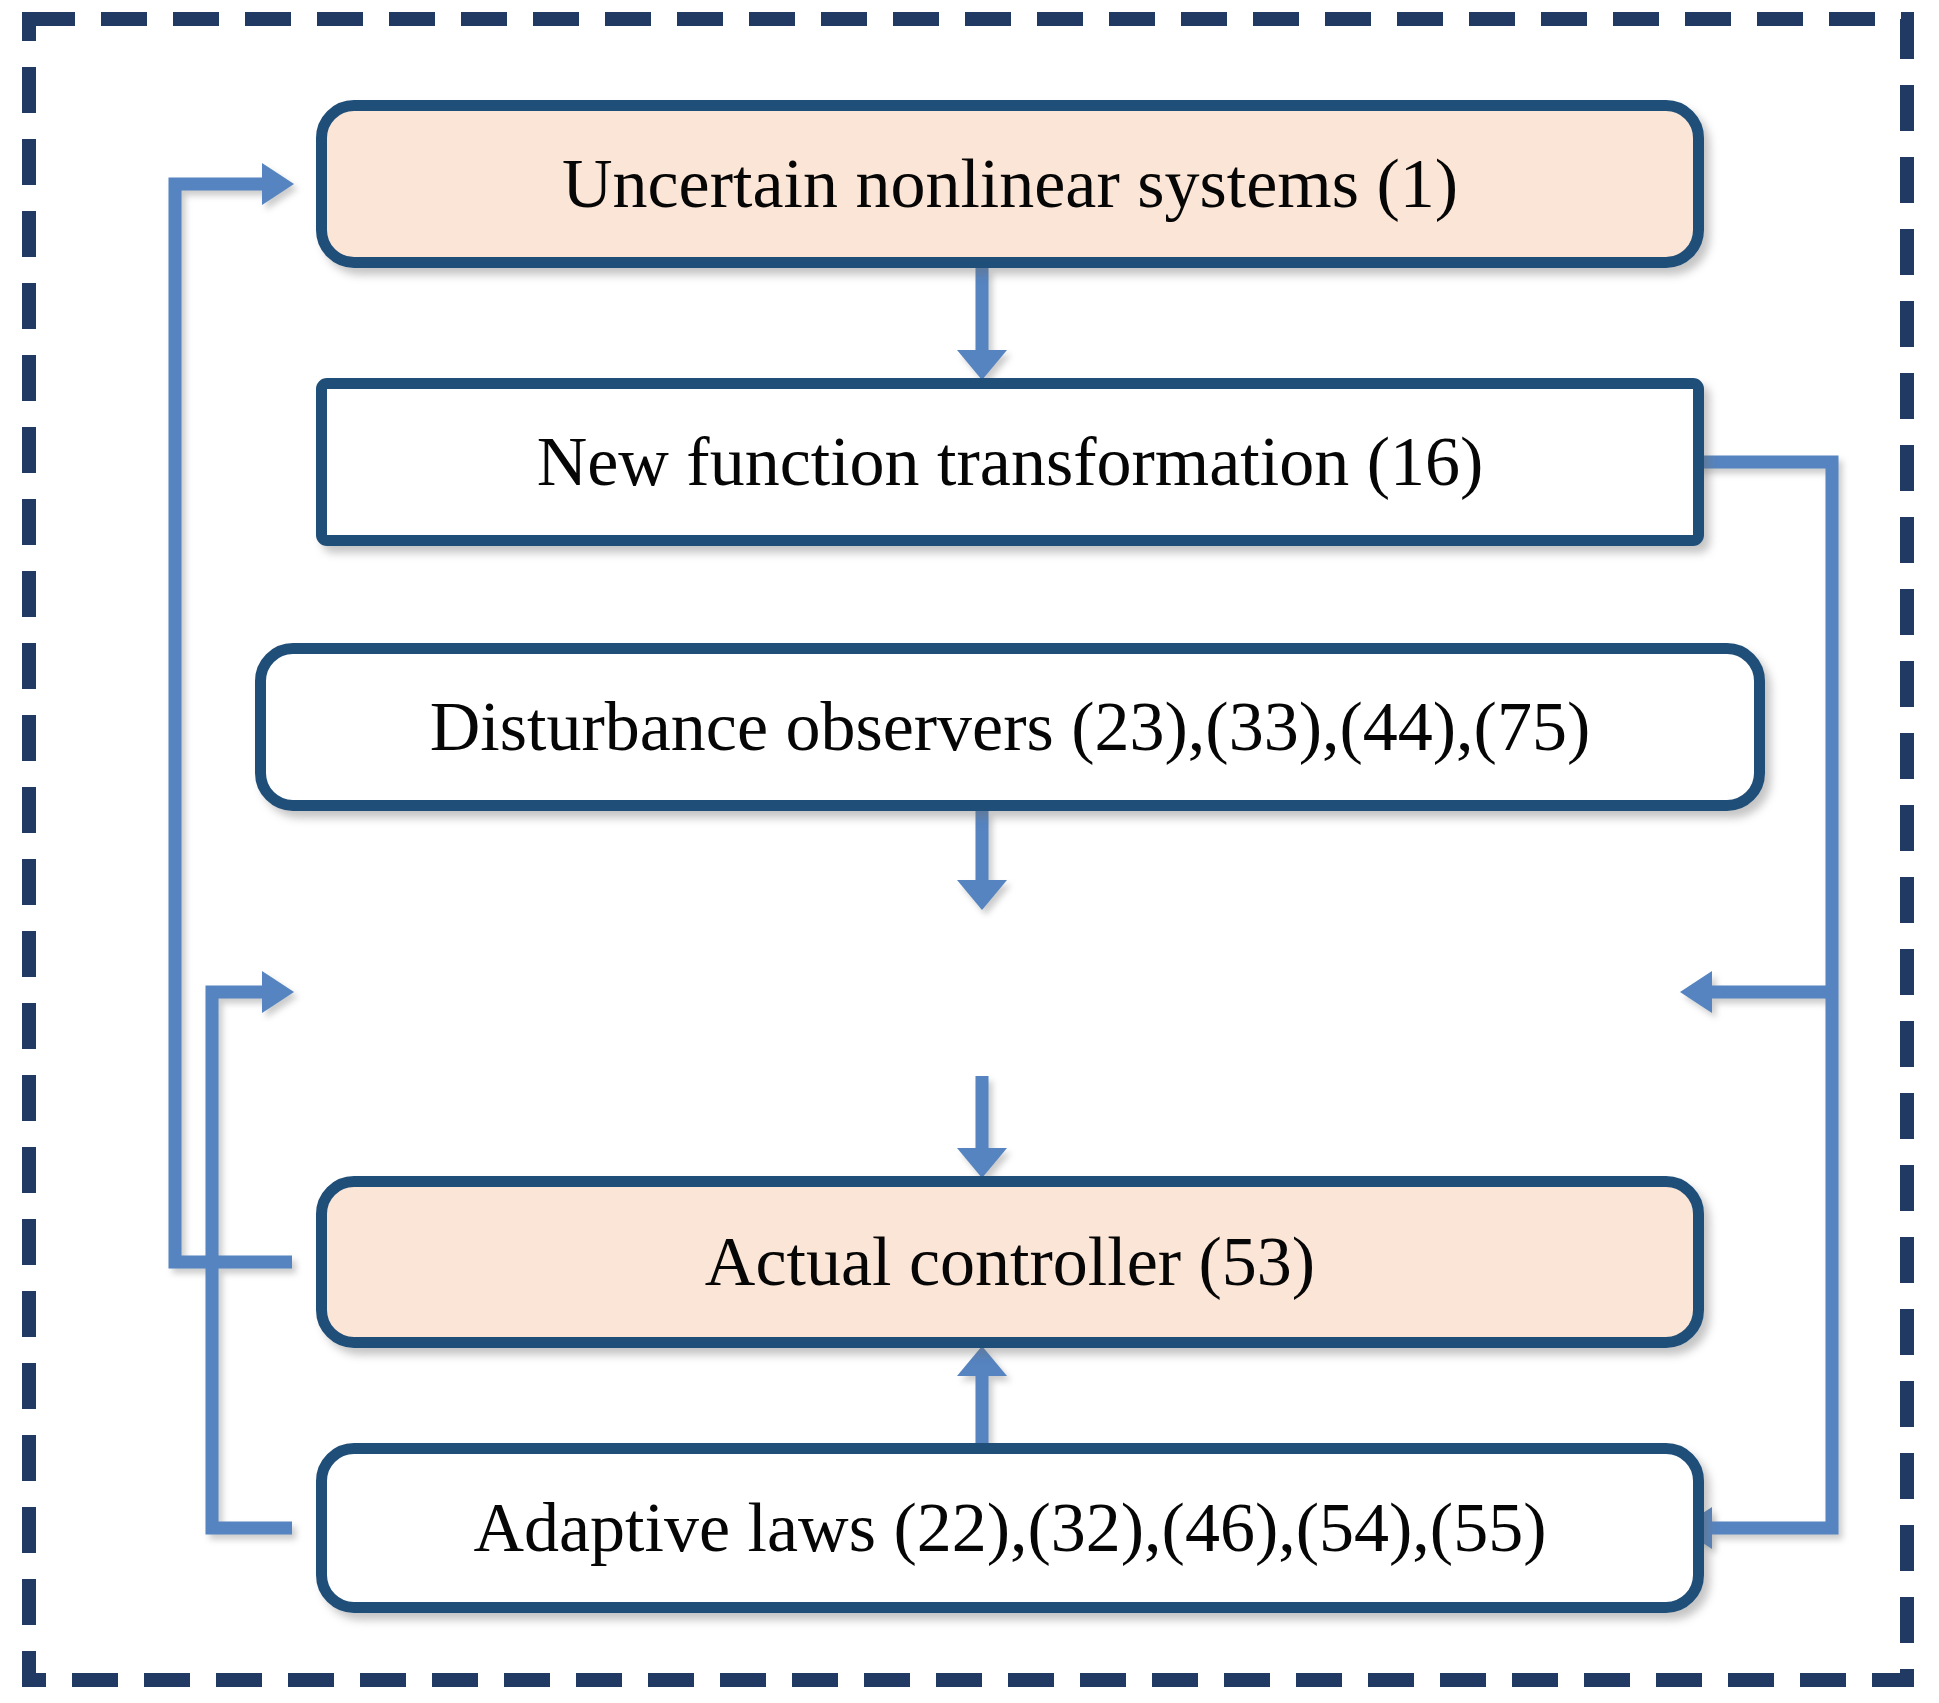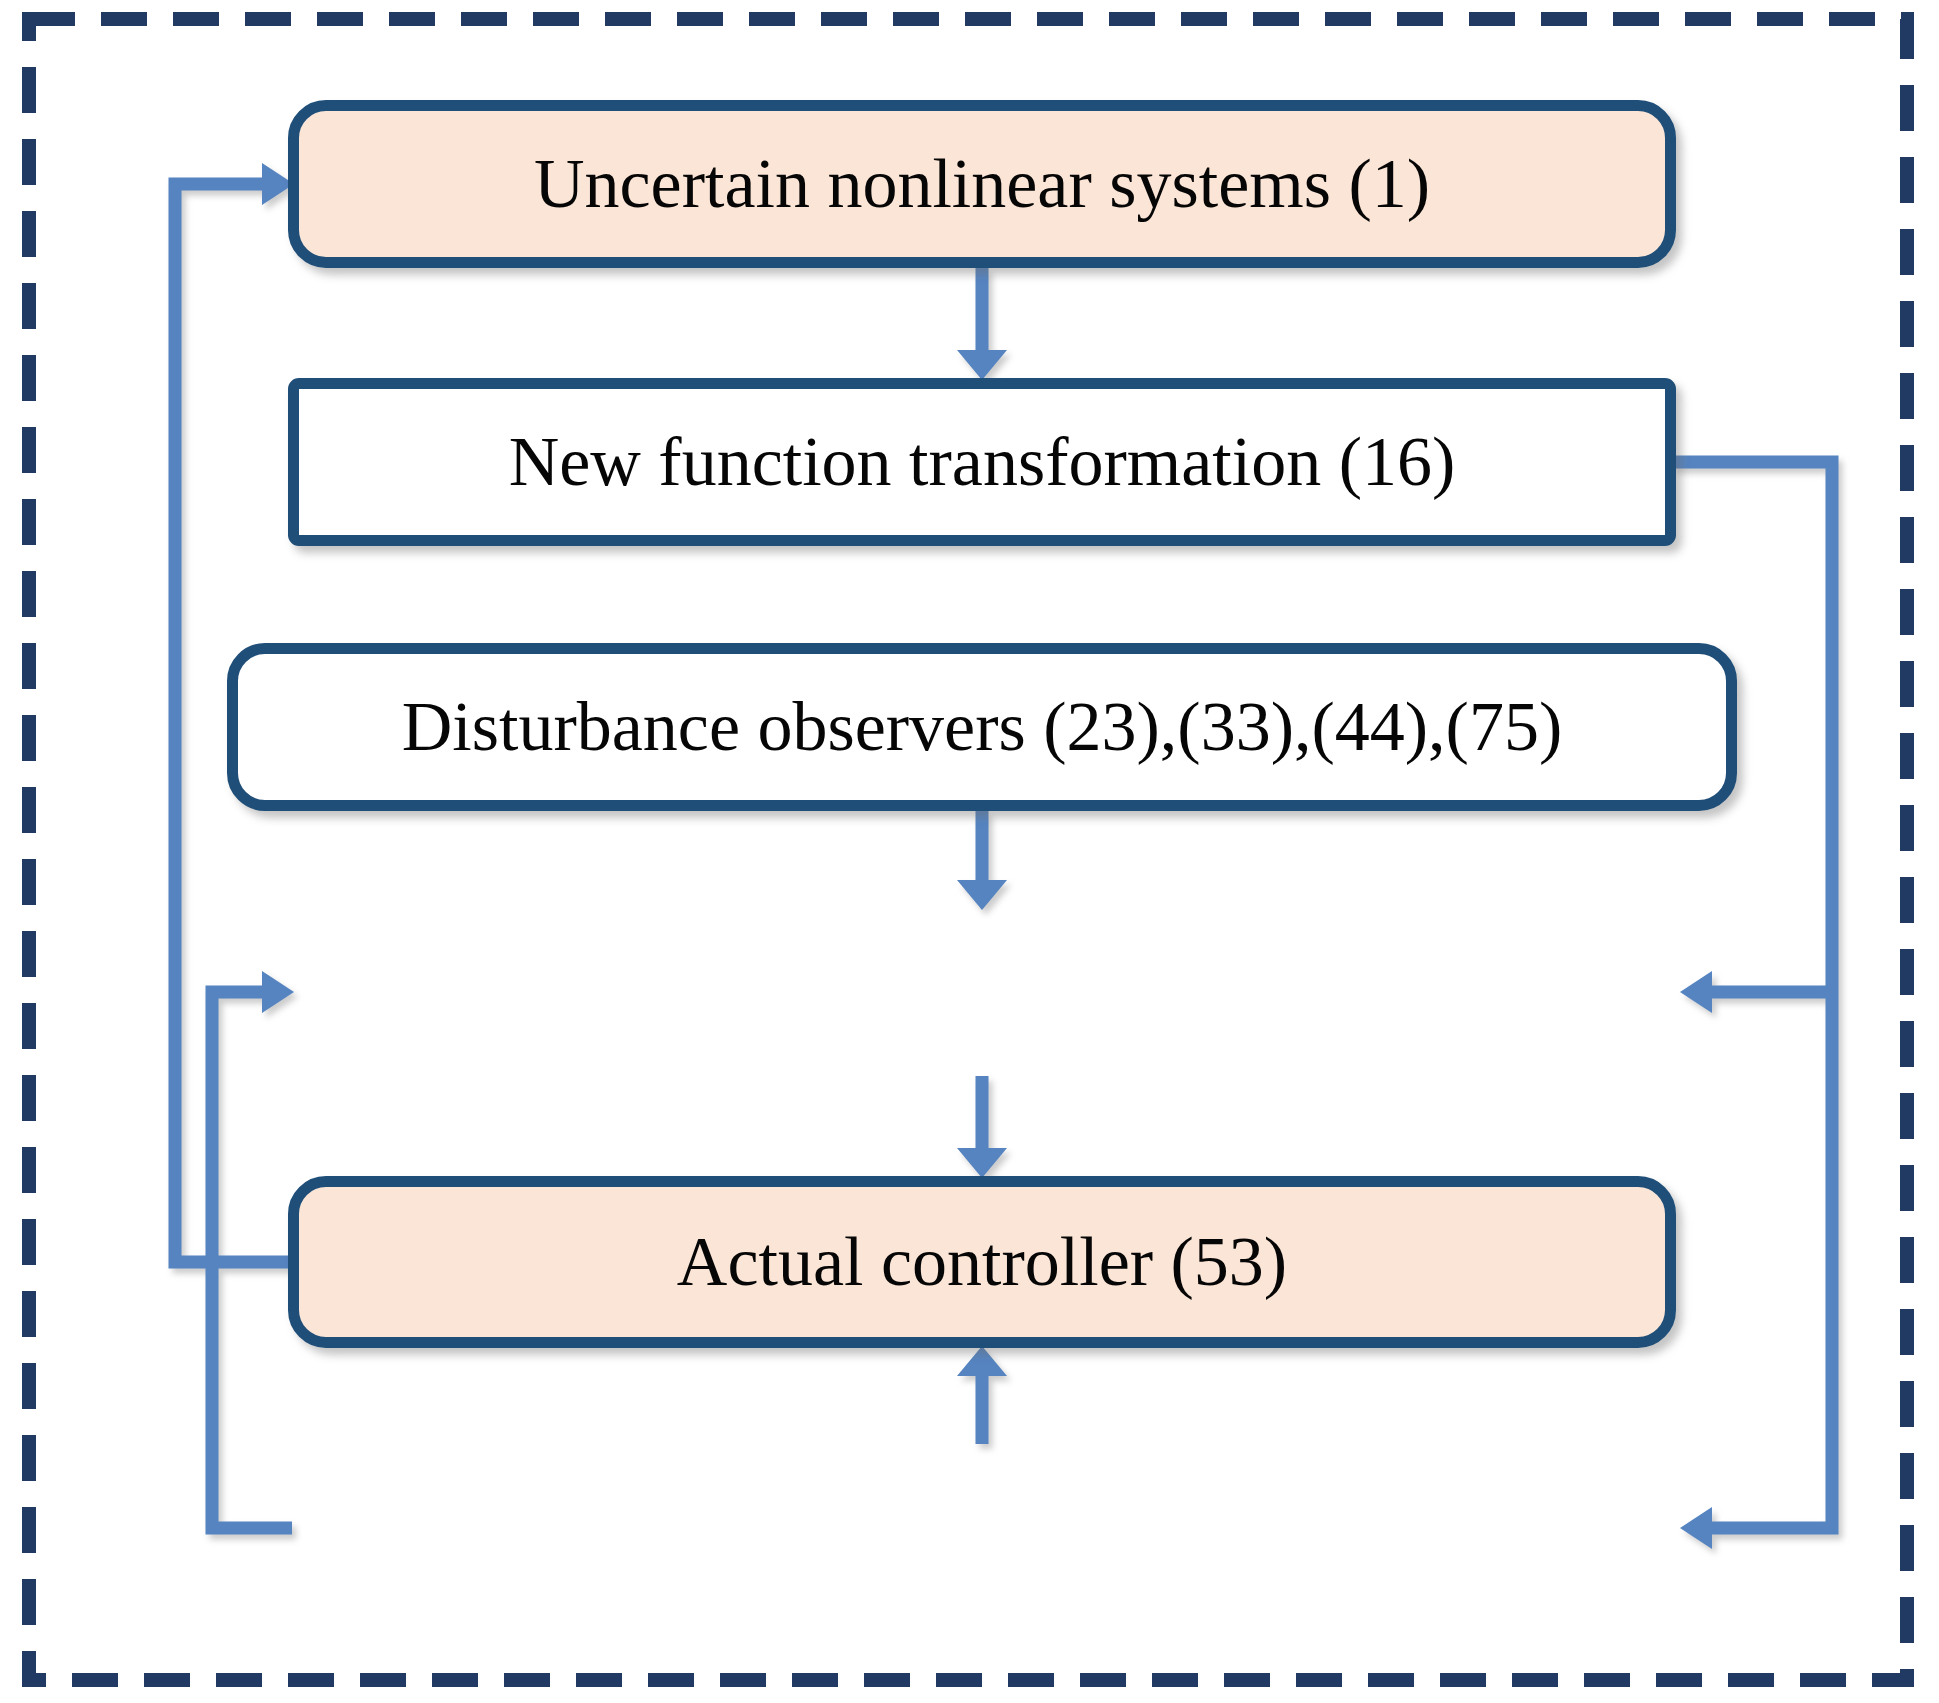--- a/index.html
+++ b/index.html
@@ -30,20 +30,21 @@
     border-radius: 38px;
     background: #ffffff;
     display: flex;
     align-items: center;
     justify-content: center;
     text-align: right;
     font-size: 70px;
     color: #060606;
     z-index: 2;
     box-shadow: 6px 7px 8px rgba(110,110,110,0.40);
+    margin-left: 28px;
   }
   .flow-box.peach { background: #FBE5D6; }
   .flow-box .label { display: block; padding: 0 30px; }
 
   
   #box-1 { left: 288px;  top: 100px;  width: 1388px; height: 168px; }
   #box-2 { left: 288px;  top: 378px;  width: 1388px; height: 168px; border-radius: 11px; }
   #box-3 { left: 227px;  top: 643px;  width: 1510px; height: 168px; }
   #box-4 { left: 288px;  top: 908px;  width: 1388px; height: 168px; }
   #box-5 { left: 288px;  top: 1176px; width: 1388px; height: 172px; }
@@ -116,14 +117,17 @@
 
   <div class="flow-box" id="box-3">
     <span class="label">Disturbance observers (23),(33),(44),(75)</span>
   </div>
 
 
   <div class="flow-box peach" id="box-5">
     <span class="label">Actual controller (53)</span>
   </div>
 
+  <div class="flow-box" id="box-6">
+    <span class="label">Adaptive laws (22),(32),(46),(54),(55)</span>
+  </div>
 
 </div>
 
 </body></html>

